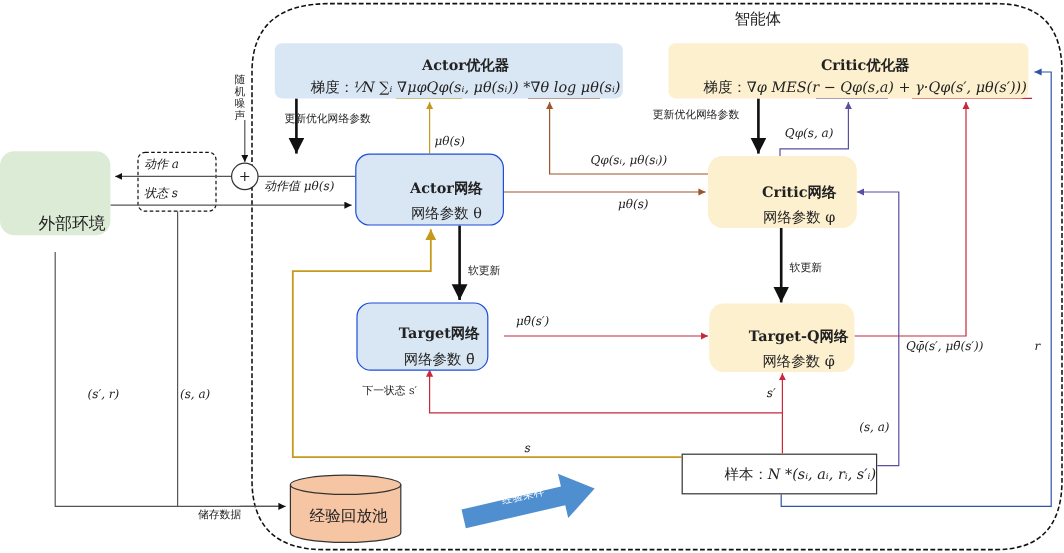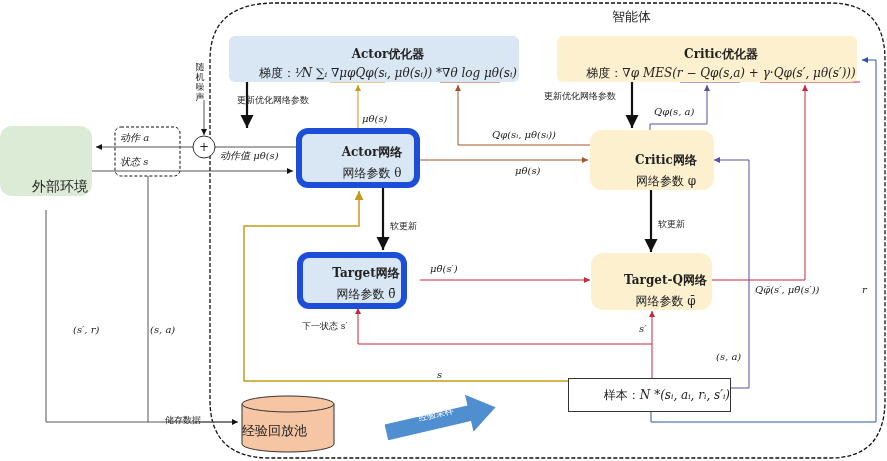--- a/index.html
+++ b/index.html
@@ -1,20 +1,20 @@
 <!DOCTYPE html>
 <html><head>
 <meta charset="utf-8">
 <style>
   html,body{margin:0;padding:0;background:#fff;}
   body{width:887px;height:461px;position:relative;overflow:hidden;font-family:"DejaVu Serif","Liberation Serif",serif;color:#222;}
   #diagram{position:absolute;left:0;top:0;width:887px;height:461px;}
   .t{position:absolute;white-space:nowrap;line-height:1;}
   .box{position:absolute;border-radius:12px;display:flex;flex-direction:column;align-items:center;justify-content:flex-end;text-align:center;box-sizing:border-box;padding-left:28px;}
-  .blue{background:#d9e6f4;border:6px solid #1d4ed8;}
+  .blue{background:#d9e6f4;border:1px solid #1d4ed8;}
   .yellow{background:#fdf0cf;}
   .green{background:#dcebd6;}
   .bold{font-weight:bold;}
   .it{font-style:italic;}
   .sm{font-size:10px;}
   .md{font-size:12px;}
   .lg{font-size:14px;}
 </style>
 </head>
 <body>
@@ -145,21 +145,21 @@
   <div class="box blue" style="left:297px;top:252px;width:110px;height:57px;">
     <div class="bold md">Target网络</div>
     <div class="md" style="margin-top:4px;">网络参数 θ̄</div>
   </div>
 
   <div class="box yellow" style="left:591px;top:253px;width:121px;height:57px;">
     <div class="bold md">Target-Q网络</div>
     <div class="md" style="margin-top:4px;">网络参数 φ̄</div>
   </div>
 
-  <div class="t" style="left:242px;top:424px;font-size:13px;font-family:'DejaVu Sans',sans-serif;">经验回放池</div>
+  <div class="t" style="left:258px;top:424px;font-size:13px;font-family:'DejaVu Sans',sans-serif;">经验回放池</div>
 
   <div class="box" style="left:568px;top:378px;width:163px;height:34px;border:1px solid #333;border-radius:0;flex-direction:row;background:#fff;font-size:12px;">
     <span>样本：</span>
       <span class="it">N *(sᵢ, aᵢ, rᵢ, s′ᵢ)</span>
   </div>
 
   <div class="t" style="left:418px;top:410px;font-size:9px;color:#fff;transform:rotate(-13deg);font-family:'DejaVu Sans',sans-serif;">经验采样</div>
 
   <div class="t" style="left:237px;top:96px;font-size:9px;">更新优化网络参数</div>
   <div class="t" style="left:544px;top:92px;font-size:9px;">更新优化网络参数</div>
@@ -171,15 +171,15 @@
   <div class="t" style="left:390px;top:222px;font-size:9px;">软更新</div>
   <div class="t" style="left:658px;top:220px;font-size:9px;">软更新</div>
   <div class="t sm it" style="left:430px;top:264px;">μθ̄(s′)</div>
   <div class="t sm it" style="left:755px;top:285px;">Qφ̄(s′, μθ̄(s′))</div>
   <div class="t sm it" style="left:862px;top:285px;">r</div>
   <div class="t" style="left:302px;top:322px;font-size:9px;">下一状态 s′</div>
   <div class="t sm it" style="left:639px;top:324px;">s′</div>
   <div class="t sm it" style="left:60px;top:325px;padding-left:13px;">(s′, r)</div>
   <div class="t sm it" style="left:150px;top:325px;">(s, a)</div>
   <div class="t sm it" style="left:716px;top:352px;">(s, a)</div>
-  <div class="t" style="left:165px;top:416px;font-size:9px;">储存数据</div>
+  <div class="t" style="left:165px;top:426px;font-size:9px;">储存数据</div>
   <div class="t sm it" style="left:437px;top:370px;">s</div>
 </div>
 
 </body></html>

